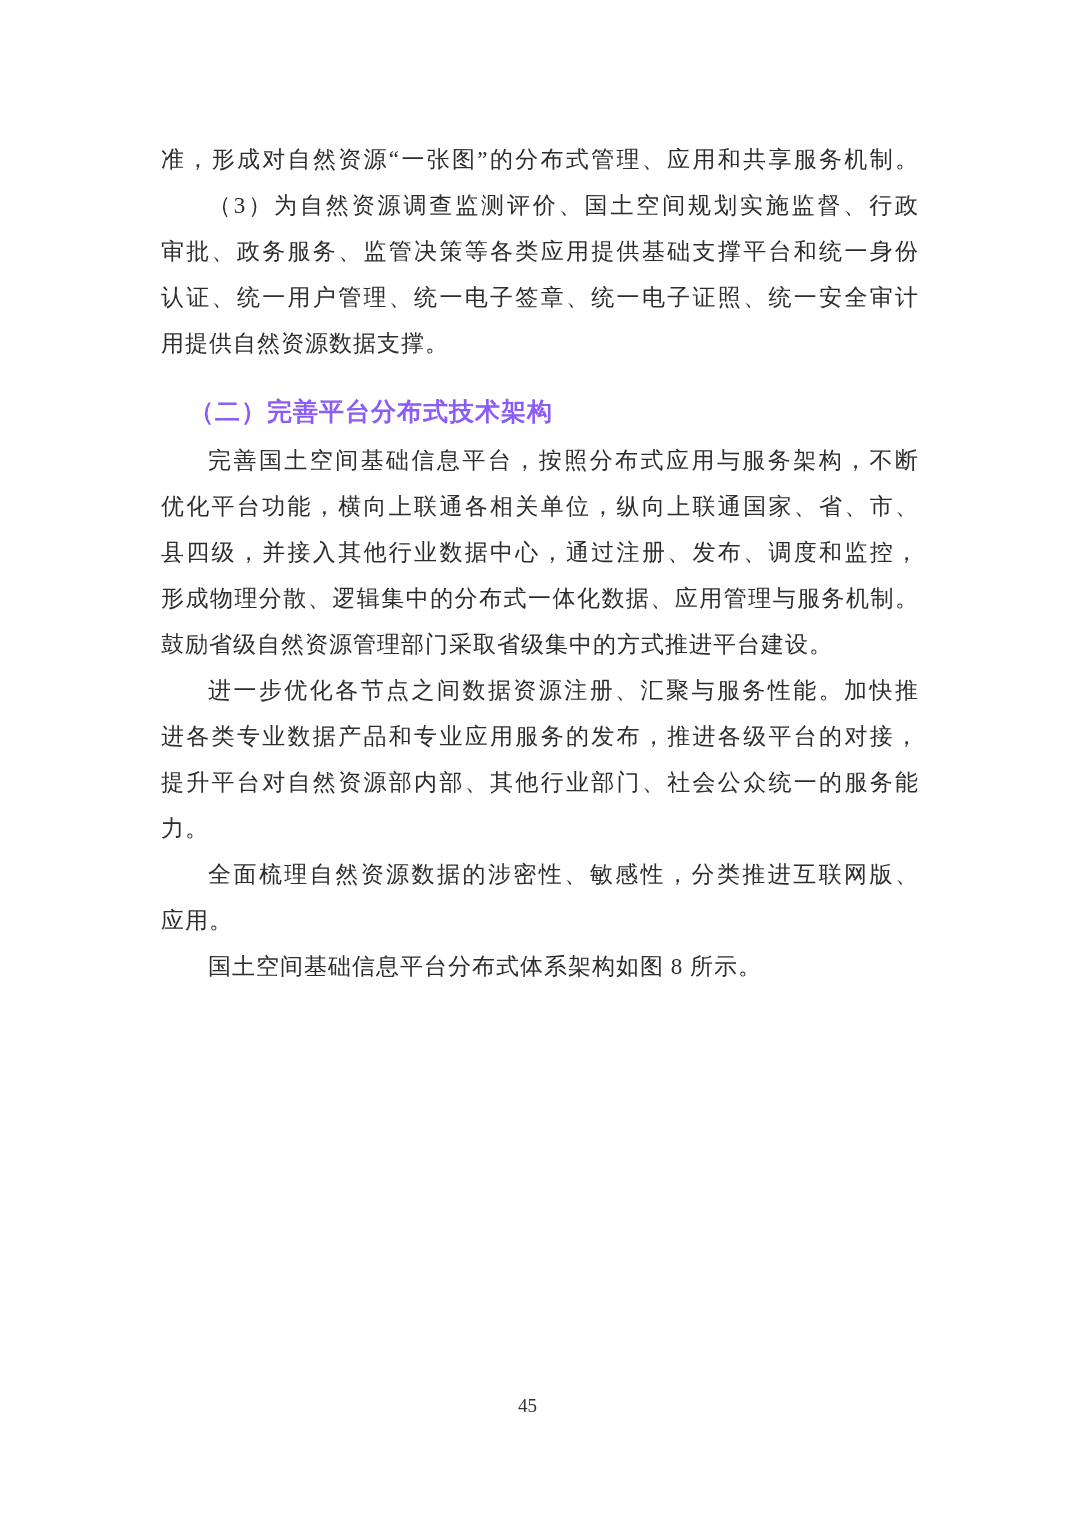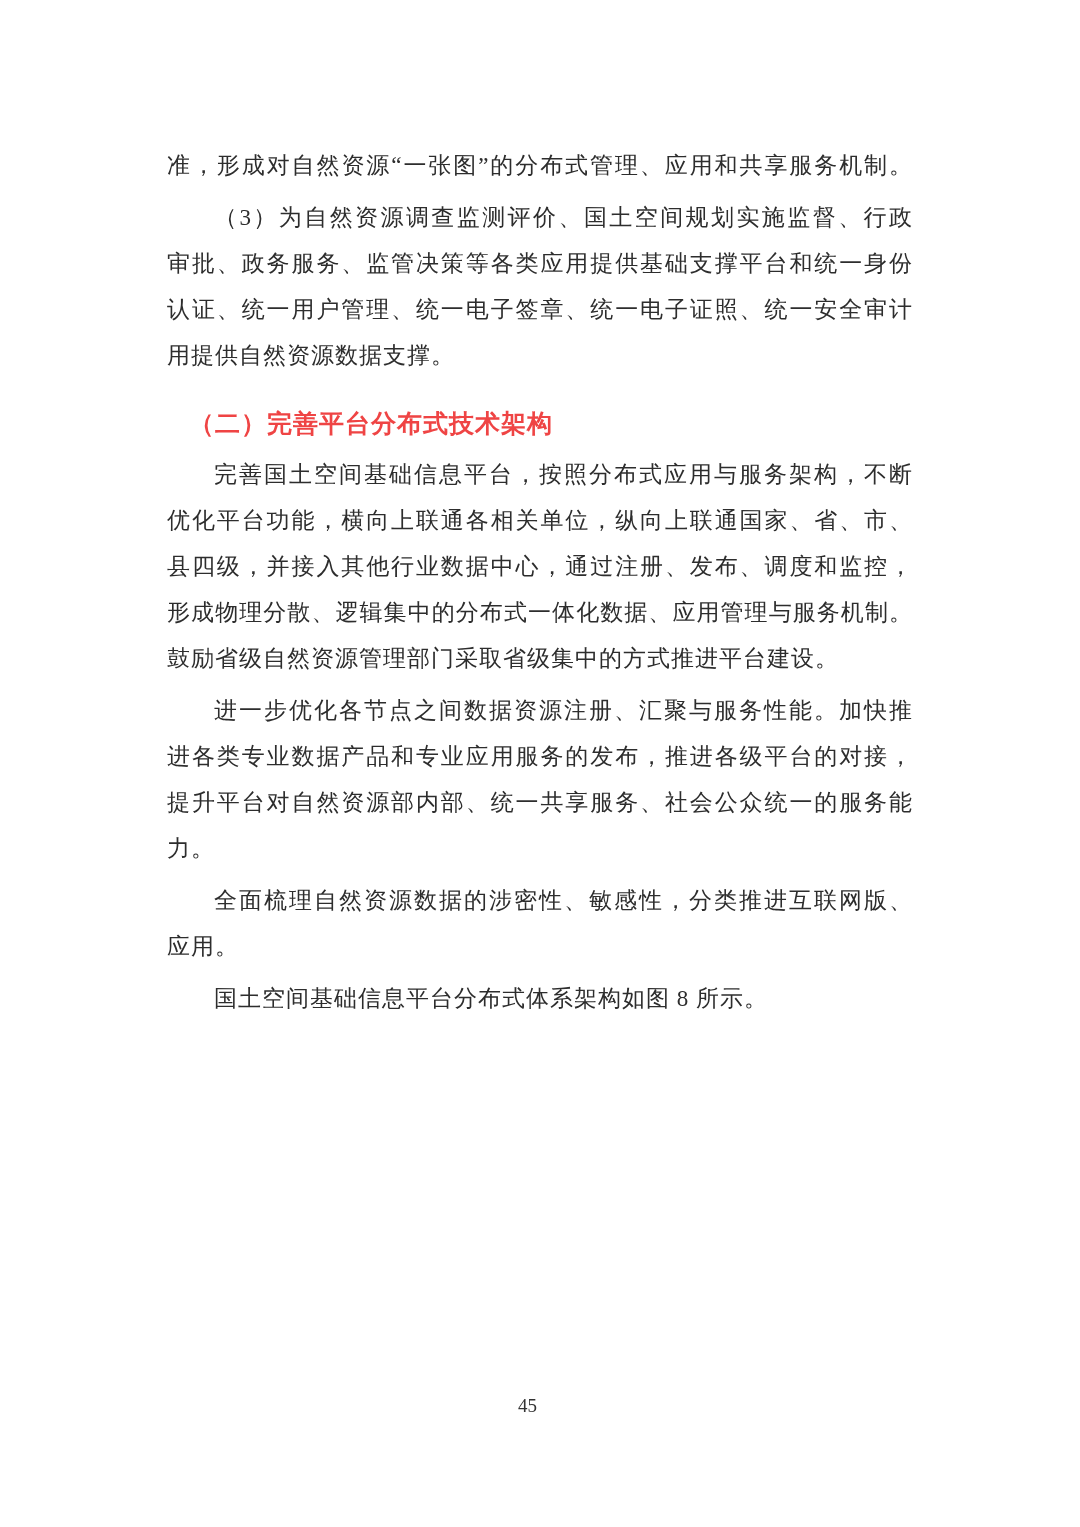--- a/index.html
+++ b/index.html
@@ -14,21 +14,21 @@
     margin: 0 auto;
     background: #ffffff;
     overflow: hidden;
   }
   .content {
     position: absolute;
     left: 161px;
     top: 137px;
     width: 758px;
   }
-  .para { margin: 6px; padding: 0; }
+  .para { margin: 0; padding: 0; }
   .line {
     height: 46px;
     line-height: 46px;
     font-size: 23px;
     letter-spacing: 1px;
     color: #2d2d2d;
     text-align: justify;
     text-justify: inter-character;
     white-space: nowrap;
   }
@@ -37,21 +37,21 @@
   .line.indent { text-indent: 47px; }
   .heading {
     margin: 21px 0 4px 0;
     padding-left: 28px;
     height: 46px;
     line-height: 46px;
     font-family: "Liberation Sans", "DejaVu Sans", sans-serif;
     font-weight: bold;
     font-size: 25px;
     letter-spacing: 1px;
-    color: #ef4444;
+    color: #8b5cf6;
   }
   .footer {
     position: absolute;
     top: 1394px;
     left: 0;
     width: 1055px;
     text-align: center;
     font-size: 19px;
     line-height: 24px;
     color: #333333;
@@ -76,21 +76,21 @@
       <div class="para">
         <div class="line fill indent">完善国土空间基础信息平台，按照分布式应用与服务架构，不断</div>
         <div class="line fill">优化平台功能，横向上联通各相关单位，纵向上联通国家、省、市、</div>
         <div class="line fill">县四级，并接入其他行业数据中心，通过注册、发布、调度和监控，</div>
         <div class="line fill">形成物理分散、逻辑集中的分布式一体化数据、应用管理与服务机制。</div>
         <div class="line nofill">鼓励省级自然资源管理部门采取省级集中的方式推进平台建设。</div>
       </div>
       <div class="para">
         <div class="line fill indent">进一步优化各节点之间数据资源注册、汇聚与服务性能。加快推</div>
         <div class="line fill">进各类专业数据产品和专业应用服务的发布，推进各级平台的对接，</div>
-        <div class="line fill">提升平台对自然资源部内部、统一共享服务、社会公众统一的服务能</div>
+        <div class="line fill">提升平台对自然资源部内部、其他行业部门、社会公众统一的服务能</div>
         <div class="line nofill">力。</div>
       </div>
       <div class="para">
         <div class="line fill indent">全面梳理自然资源数据的涉密性、敏感性，分类推进互联网版、</div>
         <div class="line nofill">应用。</div>
       </div>
       <div class="para">
         <div class="line nofill indent">国土空间基础信息平台分布式体系架构如图 8 所示。</div>
       </div>
     </main>

